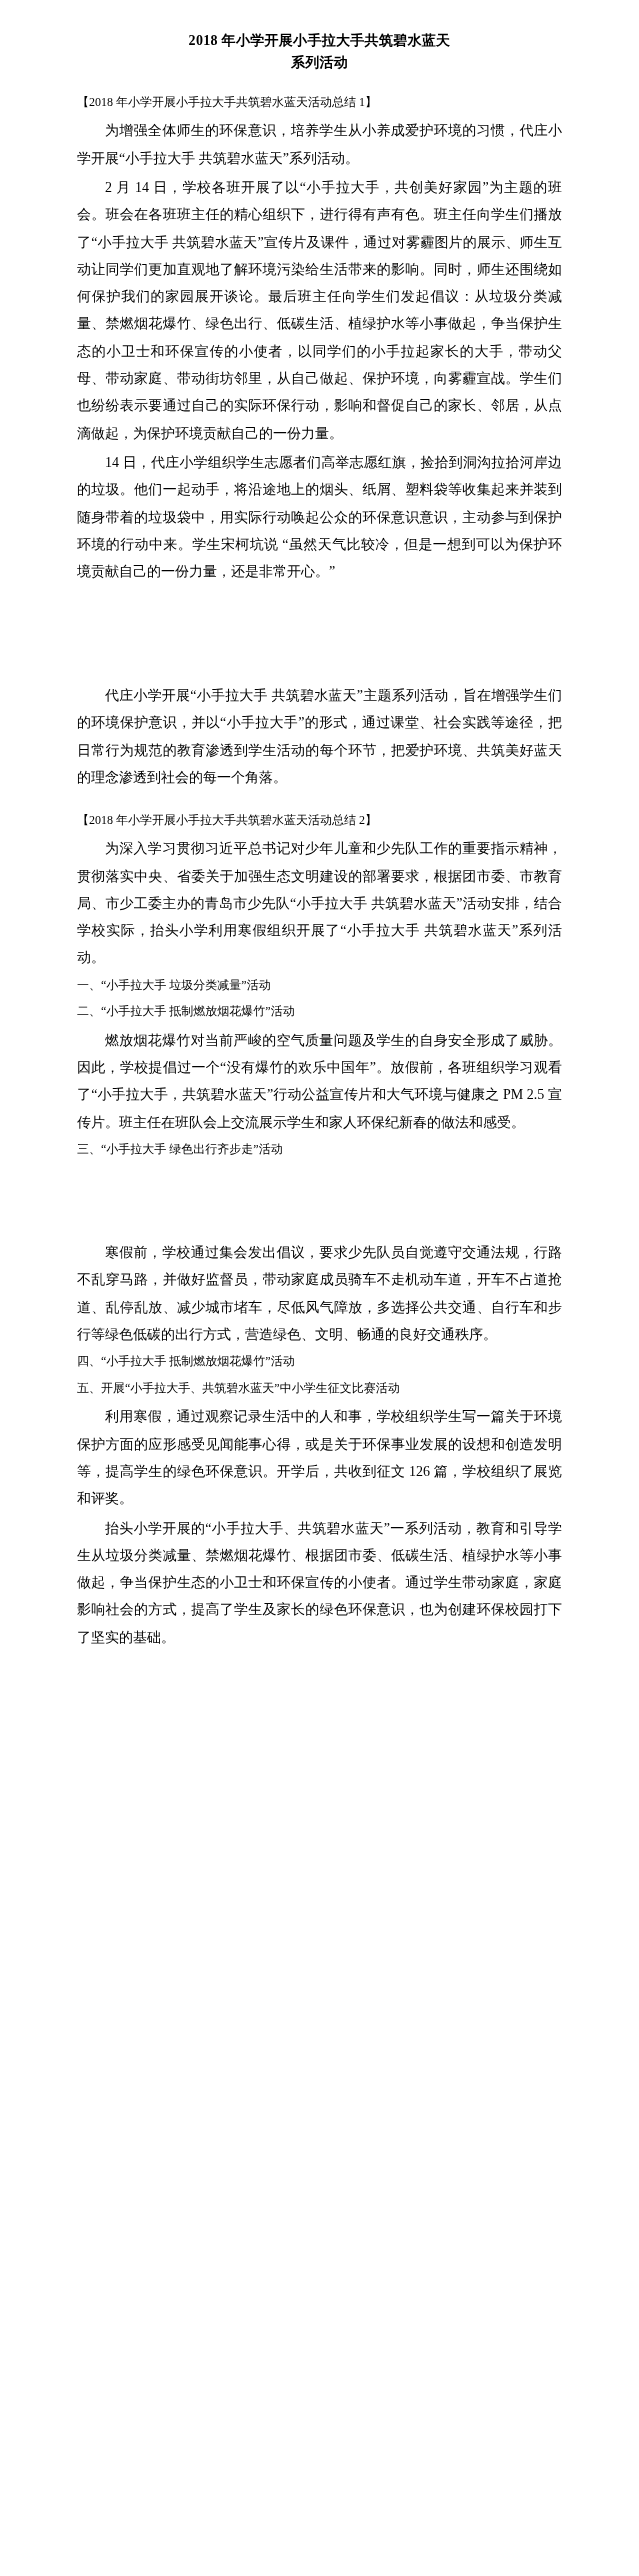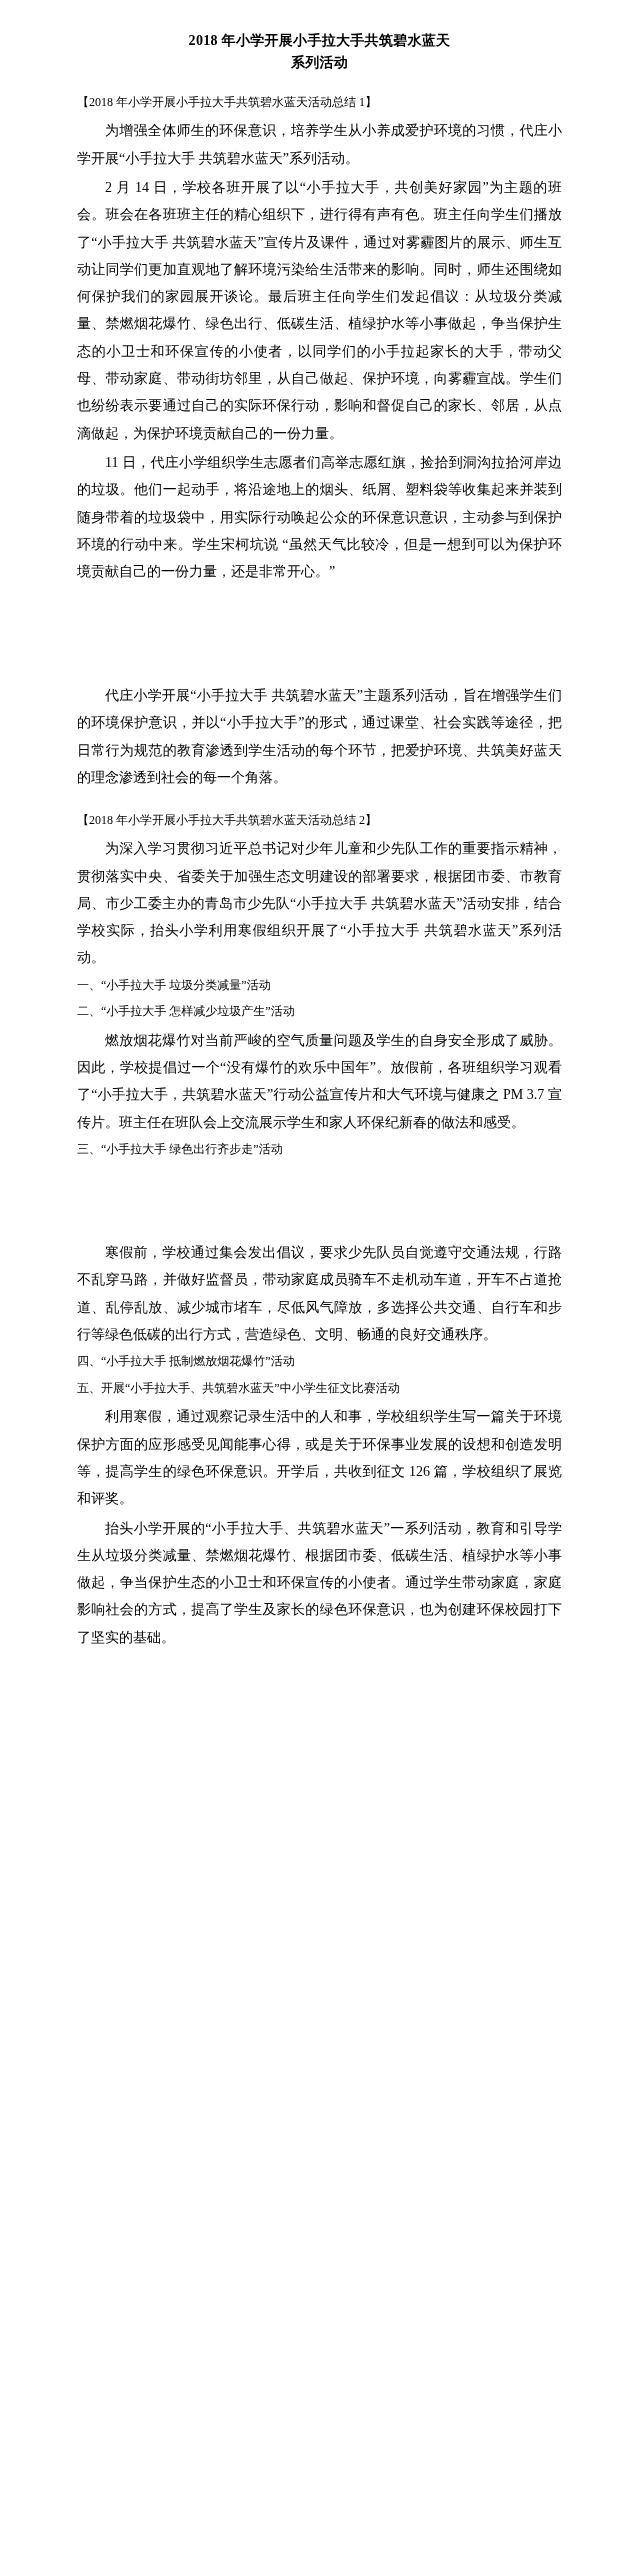--- a/index.html
+++ b/index.html
@@ -52,37 +52,37 @@
 
   <h1 class="doc-title">
     <span>2018 年小学开展小手拉大手共筑碧水蓝天</span><br>
     <span>系列活动</span>
   </h1>
 
   <div class="block">
     <p class="section-head">【2018 年小学开展小手拉大手共筑碧水蓝天活动总结 1】</p>
     <p class="para">为增强全体师生的环保意识，培养学生从小养成爱护环境的习惯，代庄小学开展“小手拉大手 共筑碧水蓝天”系列活动。</p>
     <p class="para">2 月 14 日，学校各班开展了以“小手拉大手，共创美好家园”为主题的班会。班会在各班班主任的精心组织下，进行得有声有色。班主任向学生们播放了“小手拉大手 共筑碧水蓝天”宣传片及课件，通过对雾霾图片的展示、师生互动让同学们更加直观地了解环境污染给生活带来的影响。同时，师生还围绕如何保护我们的家园展开谈论。最后班主任向学生们发起倡议：从垃圾分类减量、禁燃烟花爆竹、绿色出行、低碳生活、植绿护水等小事做起，争当保护生态的小卫士和环保宣传的小使者，以同学们的小手拉起家长的大手，带动父母、带动家庭、带动街坊邻里，从自己做起、保护环境，向雾霾宣战。学生们也纷纷表示要通过自己的实际环保行动，影响和督促自己的家长、邻居，从点滴做起，为保护环境贡献自己的一份力量。</p>
-    <p class="para">11 日，代庄小学组织学生志愿者们高举志愿红旗，捡拾到洞沟拉拾河岸边的垃圾。他们一起动手，将沿途地上的烟头、纸屑、塑料袋等收集起来并装到随身带着的垃圾袋中，用实际行动唤起公众的环保意识意识，主动参与到保护环境的行动中来。学生宋柯坑说 “虽然天气比较冷，但是一想到可以为保护环境贡献自己的一份力量，还是非常开心。”</p>
+    <p class="para">14 日，代庄小学组织学生志愿者们高举志愿红旗，捡拾到洞沟拉拾河岸边的垃圾。他们一起动手，将沿途地上的烟头、纸屑、塑料袋等收集起来并装到随身带着的垃圾袋中，用实际行动唤起公众的环保意识意识，主动参与到保护环境的行动中来。学生宋柯坑说 “虽然天气比较冷，但是一想到可以为保护环境贡献自己的一份力量，还是非常开心。”</p>
   </div>
 
   <div class="gap-lg spacer-region"></div>
 
   <div class="block">
     <p class="para">代庄小学开展“小手拉大手 共筑碧水蓝天”主题系列活动，旨在增强学生们的环境保护意识，并以“小手拉大手”的形式，通过课堂、社会实践等途径，把日常行为规范的教育渗透到学生活动的每个环节，把爱护环境、共筑美好蓝天的理念渗透到社会的每一个角落。</p>
   </div>
 
   <div class="block">
     <p class="section-head">【2018 年小学开展小手拉大手共筑碧水蓝天活动总结 2】</p>
     <p class="para">为深入学习贯彻习近平总书记对少年儿童和少先队工作的重要指示精神，贯彻落实中央、省委关于加强生态文明建设的部署要求，根据团市委、市教育局、市少工委主办的青岛市少先队“小手拉大手 共筑碧水蓝天”活动安排，结合学校实际，抬头小学利用寒假组织开展了“小手拉大手 共筑碧水蓝天”系列活动。</p>
 
     <p class="section-head">一、“小手拉大手 垃圾分类减量”活动</p>
 
-    <p class="section-head">二、“小手拉大手 怎样减少垃圾产生”活动</p>
-    <p class="para">燃放烟花爆竹对当前严峻的空气质量问题及学生的自身安全形成了威胁。因此，学校提倡过一个“没有爆竹的欢乐中国年”。放假前，各班组织学习观看了“小手拉大手，共筑碧水蓝天”行动公益宣传片和大气环境与健康之 PM 3.7 宣传片。班主任在班队会上交流展示学生和家人环保纪新春的做法和感受。</p>
+    <p class="section-head">二、“小手拉大手 抵制燃放烟花爆竹”活动</p>
+    <p class="para">燃放烟花爆竹对当前严峻的空气质量问题及学生的自身安全形成了威胁。因此，学校提倡过一个“没有爆竹的欢乐中国年”。放假前，各班组织学习观看了“小手拉大手，共筑碧水蓝天”行动公益宣传片和大气环境与健康之 PM 2.5 宣传片。班主任在班队会上交流展示学生和家人环保纪新春的做法和感受。</p>
 
     <p class="section-head">三、“小手拉大手 绿色出行齐步走”活动</p>
   </div>
 
   <div class="gap-xl spacer-region"></div>
 
   <div class="block">
     <p class="para">寒假前，学校通过集会发出倡议，要求少先队员自觉遵守交通法规，行路不乱穿马路，并做好监督员，带动家庭成员骑车不走机动车道，开车不占道抢道、乱停乱放、减少城市堵车，尽低风气障放，多选择公共交通、自行车和步行等绿色低碳的出行方式，营造绿色、文明、畅通的良好交通秩序。</p>
 
     <p class="section-head">四、“小手拉大手 抵制燃放烟花爆竹”活动</p>

